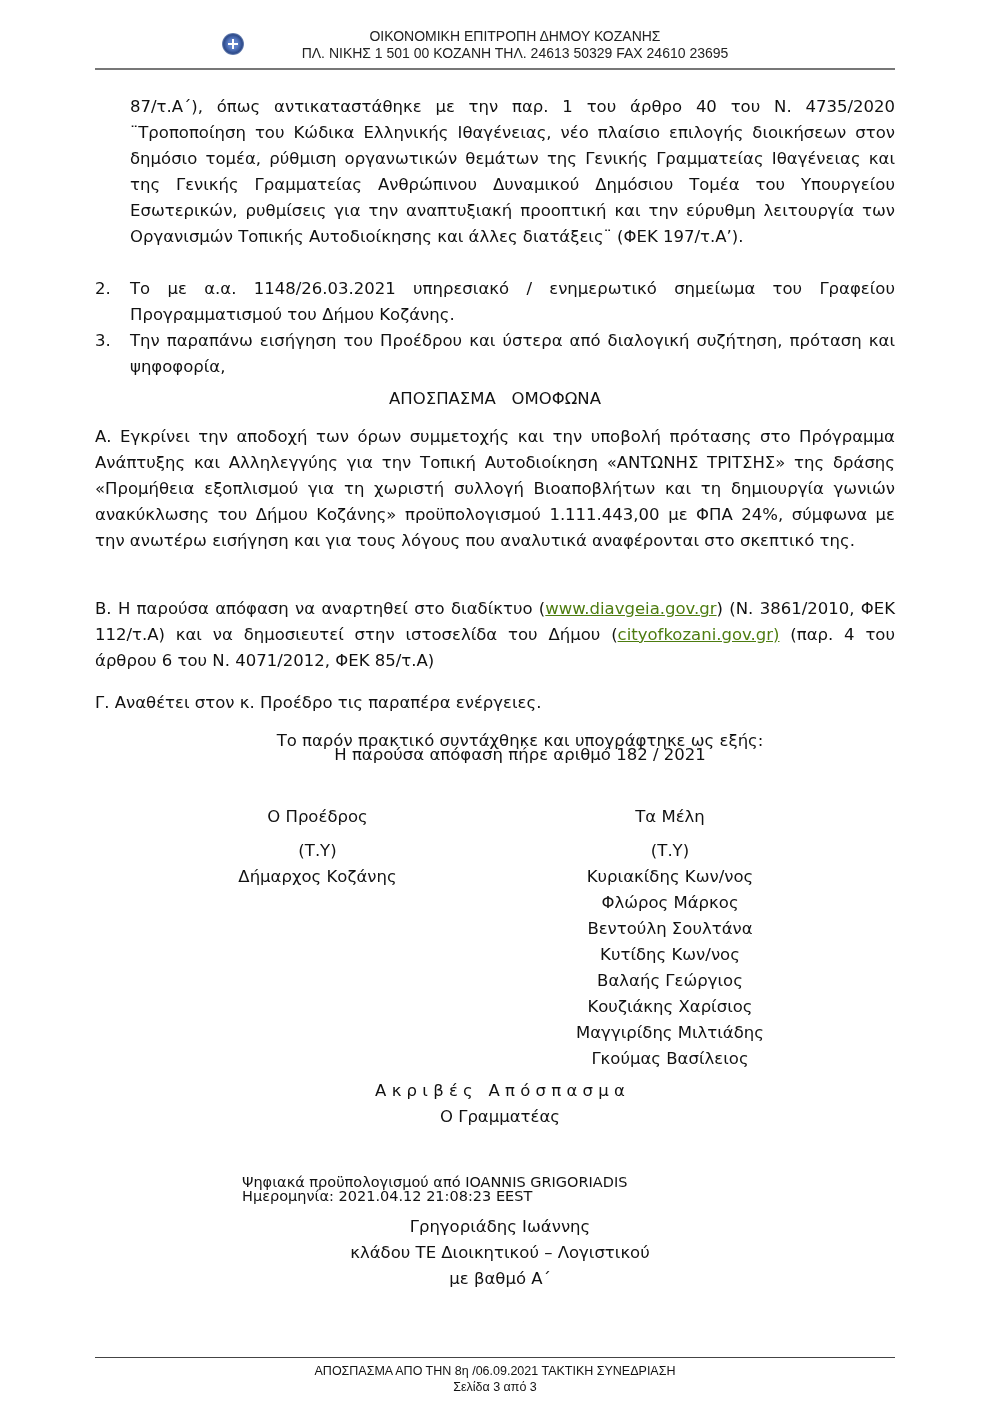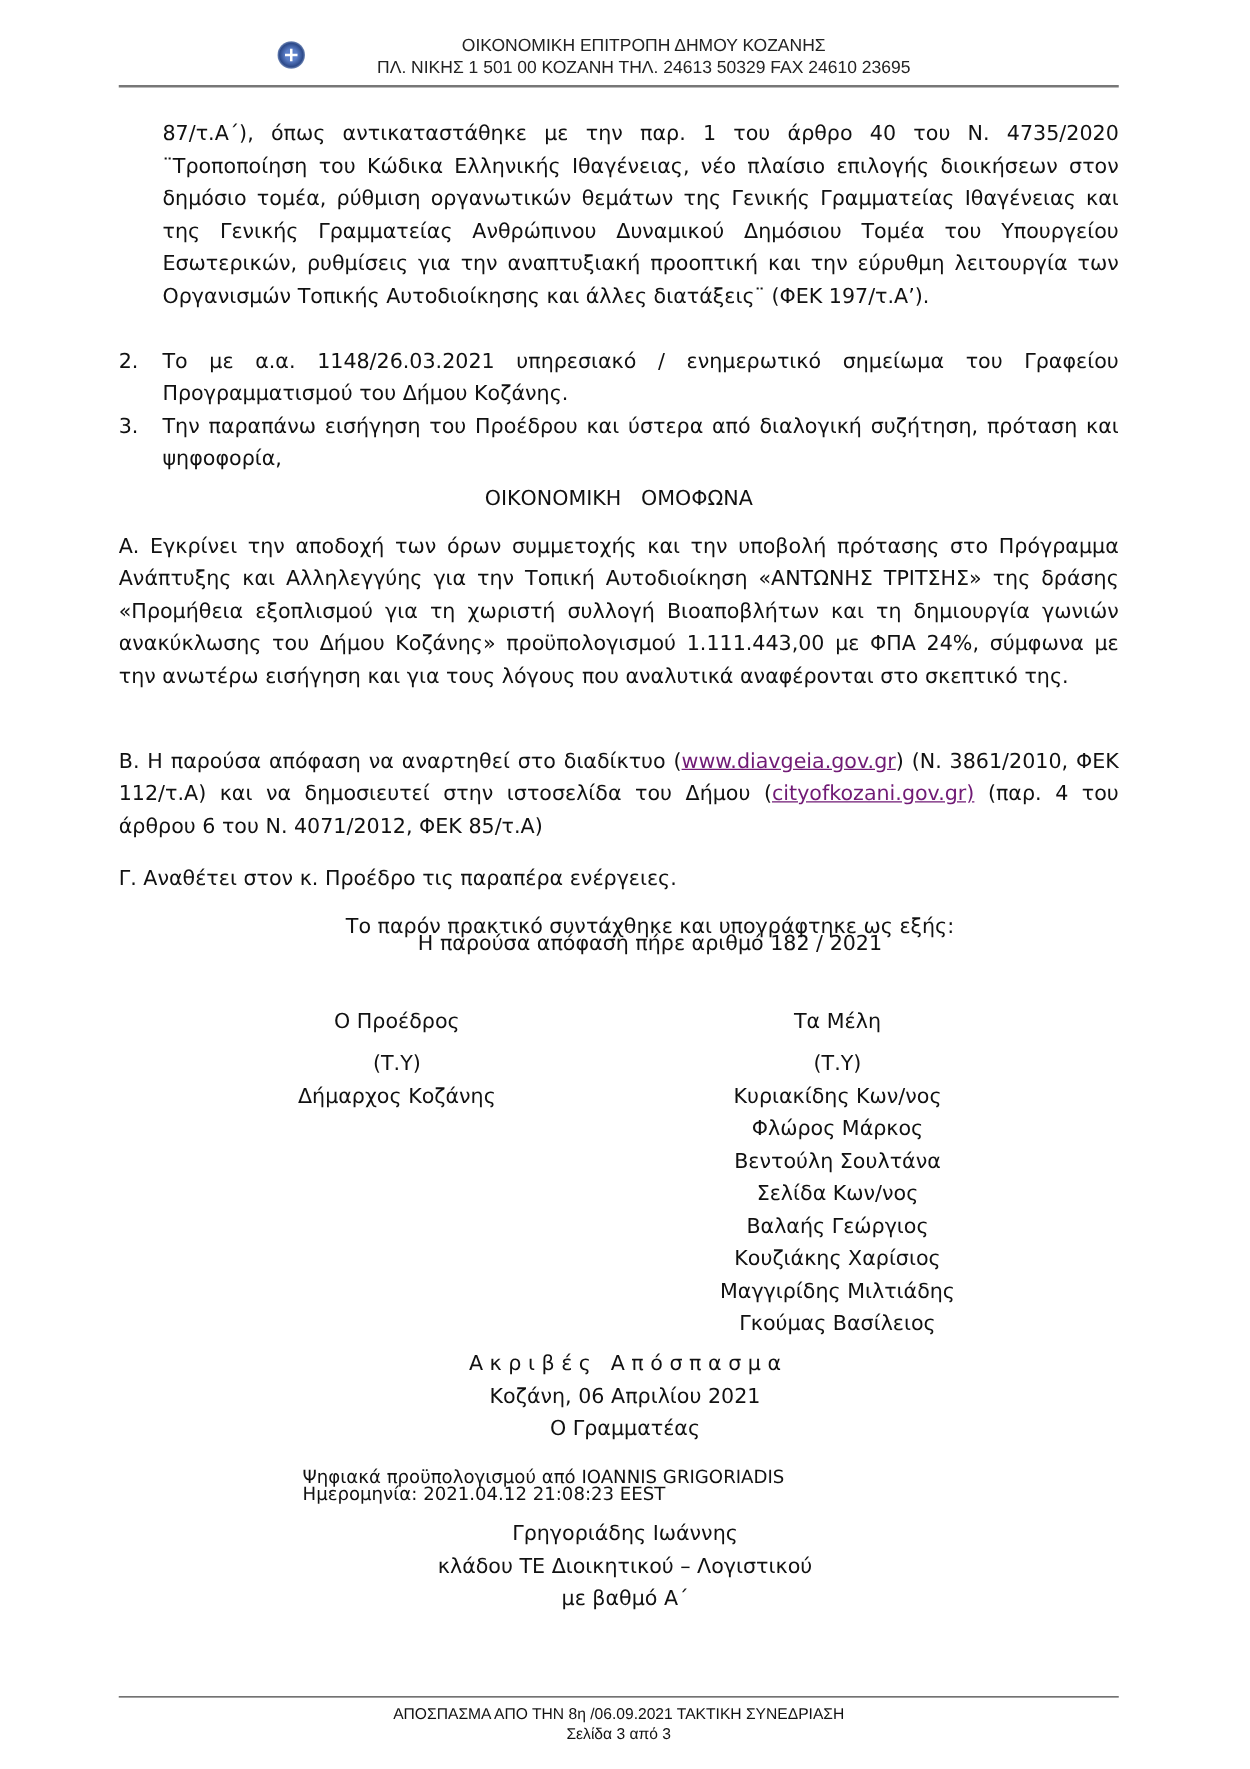--- a/index.html
+++ b/index.html
@@ -18,21 +18,21 @@
   .rule-bot { position:absolute; left:95px; top:1357px; width:800px; border-top:1px solid #444; }
   .footer { position:absolute; left:95px; top:1363px; width:800px; text-align:center;
             font-family:"Liberation Sans", sans-serif; font-size:12.5px; line-height:16px; color:#111; }
   .body-text { position:absolute; left:95px; width:800px; font-size:16.5px; line-height:26px; }
   .justify { text-align:justify; text-align-last:left; }
   .indent { padding-left:35px; width:765px; }
   .li { position:absolute; left:95px; width:800px; font-size:16.5px; line-height:26px; }
   .li .num { position:absolute; left:0; top:0; }
   .li .txt { margin-left:35px; display:block; text-align:justify; }
   .center { text-align:center; }
-  a { color:#701a75; text-decoration:underline; }
+  a { color:#4d7c0f; text-decoration:underline; }
   .sig { position:absolute; font-size:16.5px; line-height:26px; text-align:center; }
   .small { font-size:14.5px; line-height:14px; }
 </style>
 </head>
 <body>
 
 <div class="emblem"></div>
 <div class="header">
   <div class="l1">ΟΙΚΟΝΟΜΙΚΗ  ΕΠΙΤΡΟΠΗ  ΔΗΜΟΥ   ΚΟΖΑΝΗΣ</div>
   <div class="l2">ΠΛ. ΝΙΚΗΣ 1 501 00 ΚΟΖΑΝΗ ΤΗΛ. 24613 50329 FAX 24610 23695</div>
@@ -43,21 +43,21 @@
 
 <div class="li" style="top:276px;">
   <span class="num">2.</span>
   <span class="txt">Το με α.α. 1148/26.03.2021 υπηρεσιακό / ενημερωτικό σημείωμα του Γραφείου Προγραμματισμού του Δήμου Κοζάνης.</span>
 </div>
 <div class="li" style="top:328px;">
   <span class="num">3.</span>
   <span class="txt">Την παραπάνω εισήγηση του Προέδρου και ύστερα από διαλογική συζήτηση, πρόταση και ψηφοφορία,</span>
 </div>
 
-<div class="body-text center" style="top:386px; white-space:pre;">ΟΙΚΟΝΟΜΙΚΗ   ΟΜΟΦΩΝΑ</div>
+<div class="body-text center" style="top:386px; white-space:pre;">ΑΠΟΣΠΑΣΜΑ   ΟΜΟΦΩΝΑ</div>
 
 <div class="body-text justify" style="top:424px;">Α. Εγκρίνει την αποδοχή των όρων συμμετοχής και την υποβολή πρότασης στο Πρόγραμμα Ανάπτυξης και Αλληλεγγύης για την Τοπική Αυτοδιοίκηση «ΑΝΤΩΝΗΣ ΤΡΙΤΣΗΣ» της δράσης «Προμήθεια εξοπλισμού για τη χωριστή συλλογή Βιοαποβλήτων και τη δημιουργία γωνιών ανακύκλωσης του Δήμου Κοζάνης» προϋπολογισμού 1.111.443,00 με ΦΠΑ 24%, σύμφωνα με την ανωτέρω εισήγηση και για τους λόγους που αναλυτικά αναφέρονται στο σκεπτικό της.</div>
 
 <div class="body-text justify" style="top:596px;">
   <span>Β. Η παρούσα απόφαση να αναρτηθεί στο διαδίκτυο (</span><a>www.diavgeia.gov.gr</a><span>) (Ν. 3861/2010, ΦΕΚ 112/τ.Α) και να δημοσιευτεί στην ιστοσελίδα του Δήμου (</span><a>cityofkozani.gov.gr)</a><span> (παρ. 4 του άρθρου 6 του Ν. 4071/2012, ΦΕΚ 85/τ.Α)</span>
 </div>
 
 <div class="body-text" style="top:690px;">Γ. Αναθέτει στον κ. Προέδρο τις παραπέρα ενέργειες.</div>
 
 <div class="body-text center" style="top:742px; left:120px; width:800px;">Η παρούσα απόφαση πήρε αριθμό 182 / 2021</div>
@@ -68,30 +68,29 @@
   <div style="margin-top:8px;">(Τ.Υ)</div>
   <div>Δήμαρχος Κοζάνης</div>
 </div>
 
 <div class="sig" style="left:540px; width:260px; top:804px;">
   <div>Τα Μέλη</div>
   <div style="margin-top:8px;">(Τ.Υ)</div>
   <div>Κυριακίδης Κων/νος</div>
   <div>Φλώρος Μάρκος</div>
   <div>Βεντούλη Σουλτάνα</div>
-  <div>Σελίδα Κων/νος</div>
+  <div>Κυτίδης Κων/νος</div>
   <div>Βαλαής Γεώργιος</div>
   <div>Κουζιάκης Χαρίσιος</div>
   <div>Μαγγιρίδης Μιλτιάδης</div>
   <div>Γκούμας Βασίλειος</div>
 </div>
 
 <div class="sig" style="left:200px; width:600px; top:1078px;">
   <div style="white-space:pre;">Α κ ρ ι β έ ς   Α π ό σ π α σ μ α</div>
-  <div>Κοζάνη, 06 Απριλίου 2021</div>
   <div>Ο Γραμματέας</div>
 </div>
 
 <div class="small" style="position:absolute; left:242px; top:1175px; width:500px;">
   <div>Ψηφιακά προϋπολογισμού από IOANNIS GRIGORIADIS</div>
   <div>Ημερομηνία: 2021.04.12 21:08:23 EEST</div>
 </div>
 
 <div class="sig" style="left:200px; width:600px; top:1214px;">
   <div>Γρηγοριάδης Ιωάννης</div>

